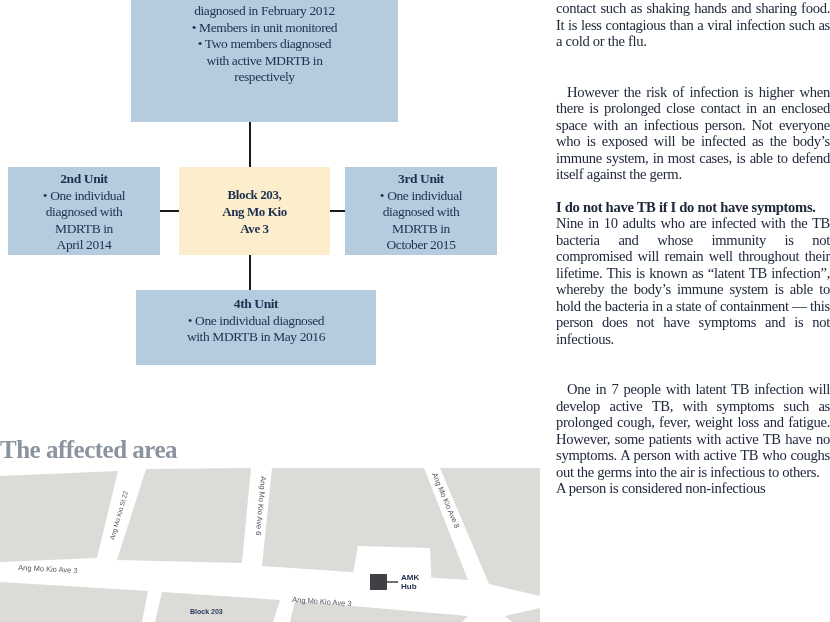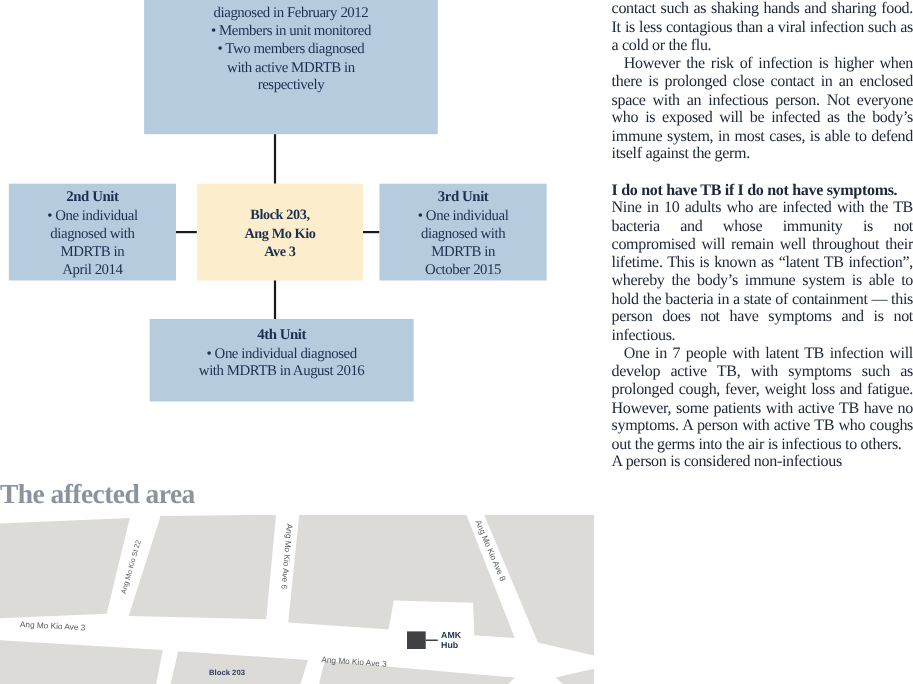--- a/index.html
+++ b/index.html
@@ -35,21 +35,21 @@
   .rlabel{fill:var(--mapLabel);font-family:"Liberation Sans",sans-serif;font-size:7.5px;}
   .rlabel-sm{fill:var(--mapLabel);font-family:"Liberation Sans",sans-serif;font-size:6.5px;}
   .blk-label{fill:var(--mapNavy);font-family:"Liberation Sans",sans-serif;font-size:7px;font-weight:bold;}
   .poi-label{fill:var(--navy);font-family:"Liberation Sans",sans-serif;font-size:8px;font-weight:bold;}
   .poi-marker{fill:#3f4145;}
   .poi-line{stroke:#3f4145;stroke-width:1.5;}
   
   .article{position:absolute;left:556px;top:0;width:274px;color:var(--ink);
            font-size:14.6px;line-height:16.5px;letter-spacing:-0.3px;text-align:justify;}
   .article p{margin:0;}
-  .article p.indent{text-indent:11px;}
+  .article p.indent{text-indent:11px;margin-top:34px;}
   .article p.head{font-weight:bold;margin-top:16px;text-align:left;}
 </style>
 </head>
 <body>
 
 <div class="page">
 
   <div class="diagram">
     <div class="unit-box u1">
       <div>diagnosed in February 2012</div>
@@ -85,21 +85,21 @@
       <div>diagnosed with</div>
       <div>MDRTB in</div>
       <div>October 2015</div>
     </div>
 
     <div class="conn cv2"></div>
 
     <div class="unit-box u4">
       <div class="bt">4th Unit</div>
       <div>• One individual diagnosed</div>
-      <div>with MDRTB in August 2016</div>
+      <div>with MDRTB in May 2016</div>
     </div>
   </div>
 
   <div class="map-title">The affected area</div>
 
   <svg class="map" width="540" height="154" viewBox="0 0 540 154">
 
     <polygon class="blk" points="0,8 118,3 97,90 0,94"></polygon>
     <polygon class="blk" points="146,1 251,0 242,95 117,92"></polygon>
     <polygon class="blk" points="272,0 424,0 468,112 262,98"></polygon>

